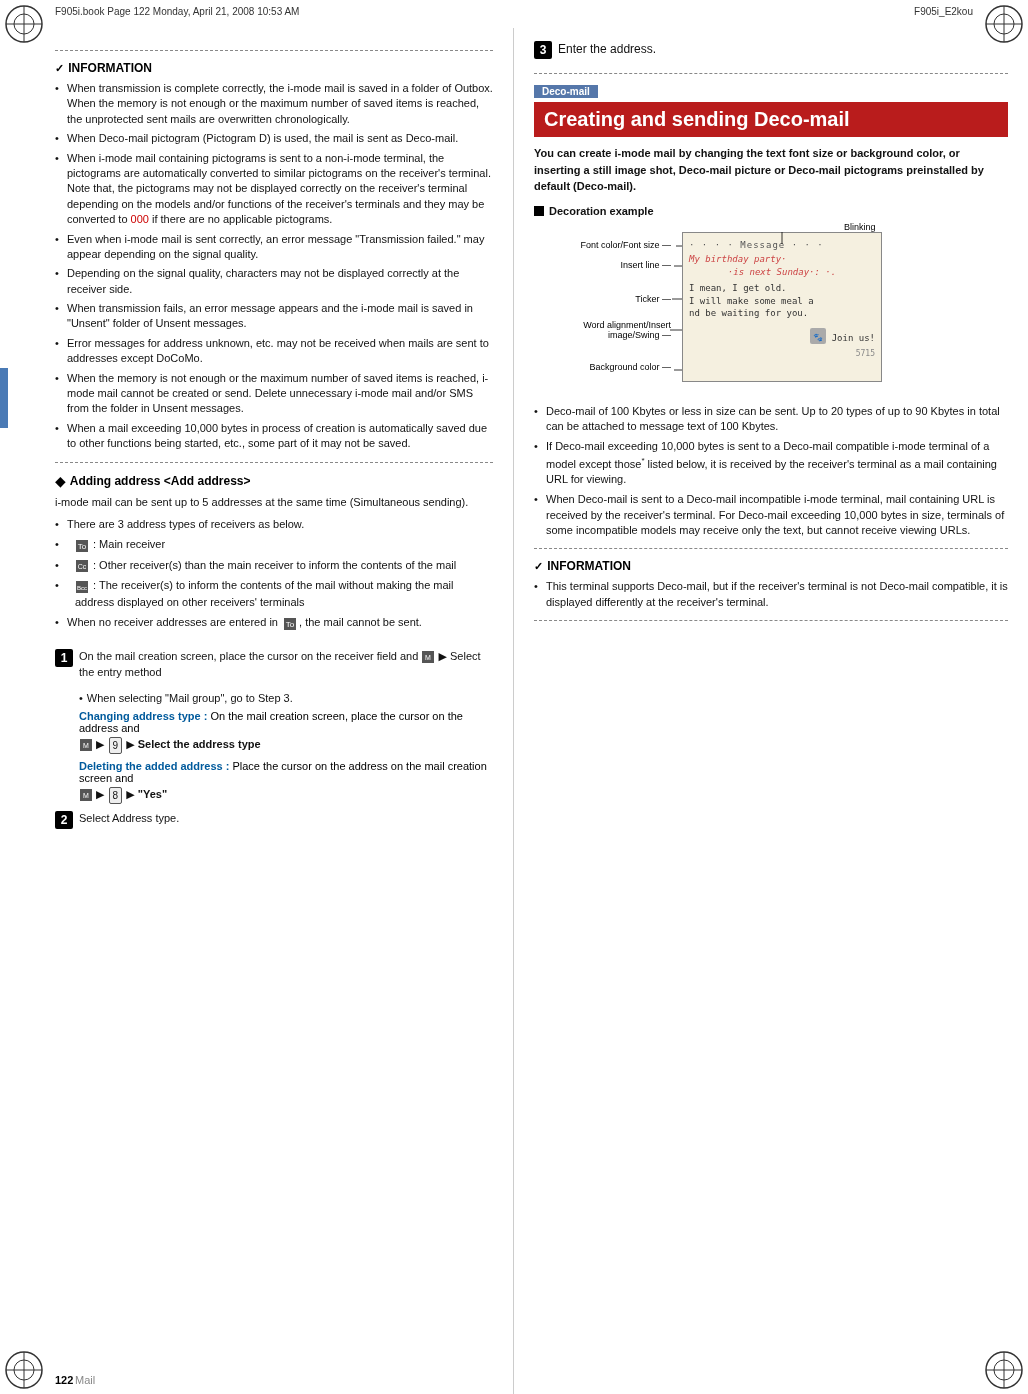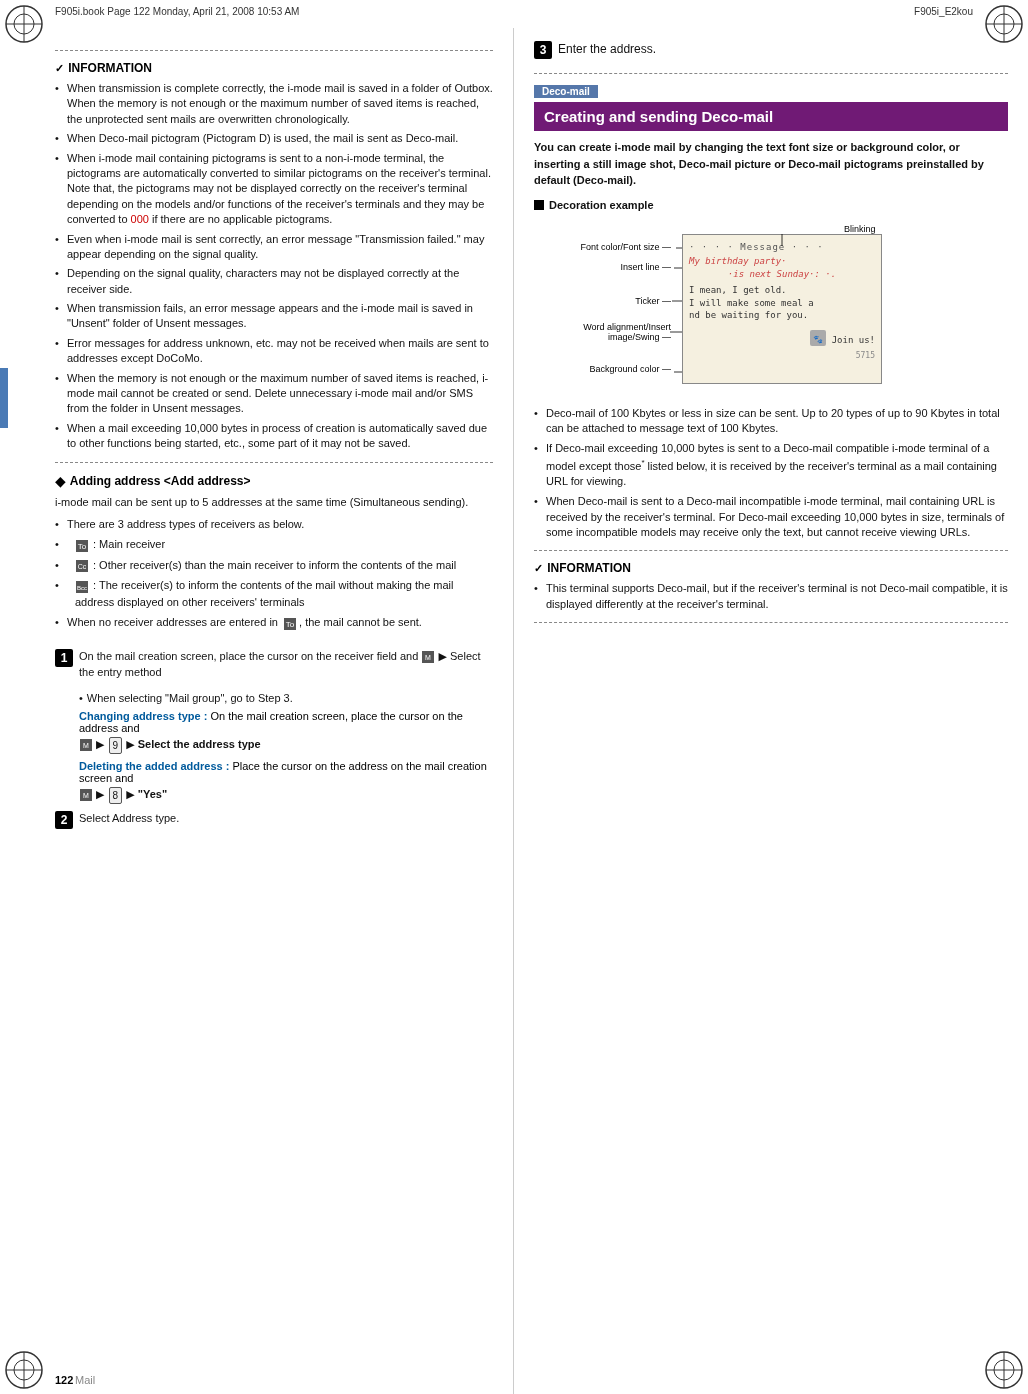--- a/index.html
+++ b/index.html
@@ -293,39 +293,39 @@
     .deco-label {
       background: #5577aa;
       color: #fff;
       font-size: 10px;
       font-weight: bold;
       padding: 1px 8px;
       display: inline-block;
       margin-bottom: 2px;
     }
     .deco-heading {
-      background: #701a75;
+      background: #b91c1c;
       color: #fff;
-      font-size: 15px;
+      font-size: 20px;
       font-weight: bold;
       padding: 6px 10px;
       margin-bottom: 8px;
     }
     .deco-intro {
       font-size: 11px;
       font-weight: bold;
       color: #111;
       margin-bottom: 10px;
       line-height: 1.5;
     }
     .decoration-example-title {
       font-size: 11px;
       font-weight: bold;
       color: #111;
-      margin-bottom: 13px;
+      margin-bottom: 5px;
       display: flex;
       align-items: center;
     }
     .black-square {
       width: 10px;
       height: 10px;
       background: #000;
       display: inline-block;
       margin-right: 5px;
     }

